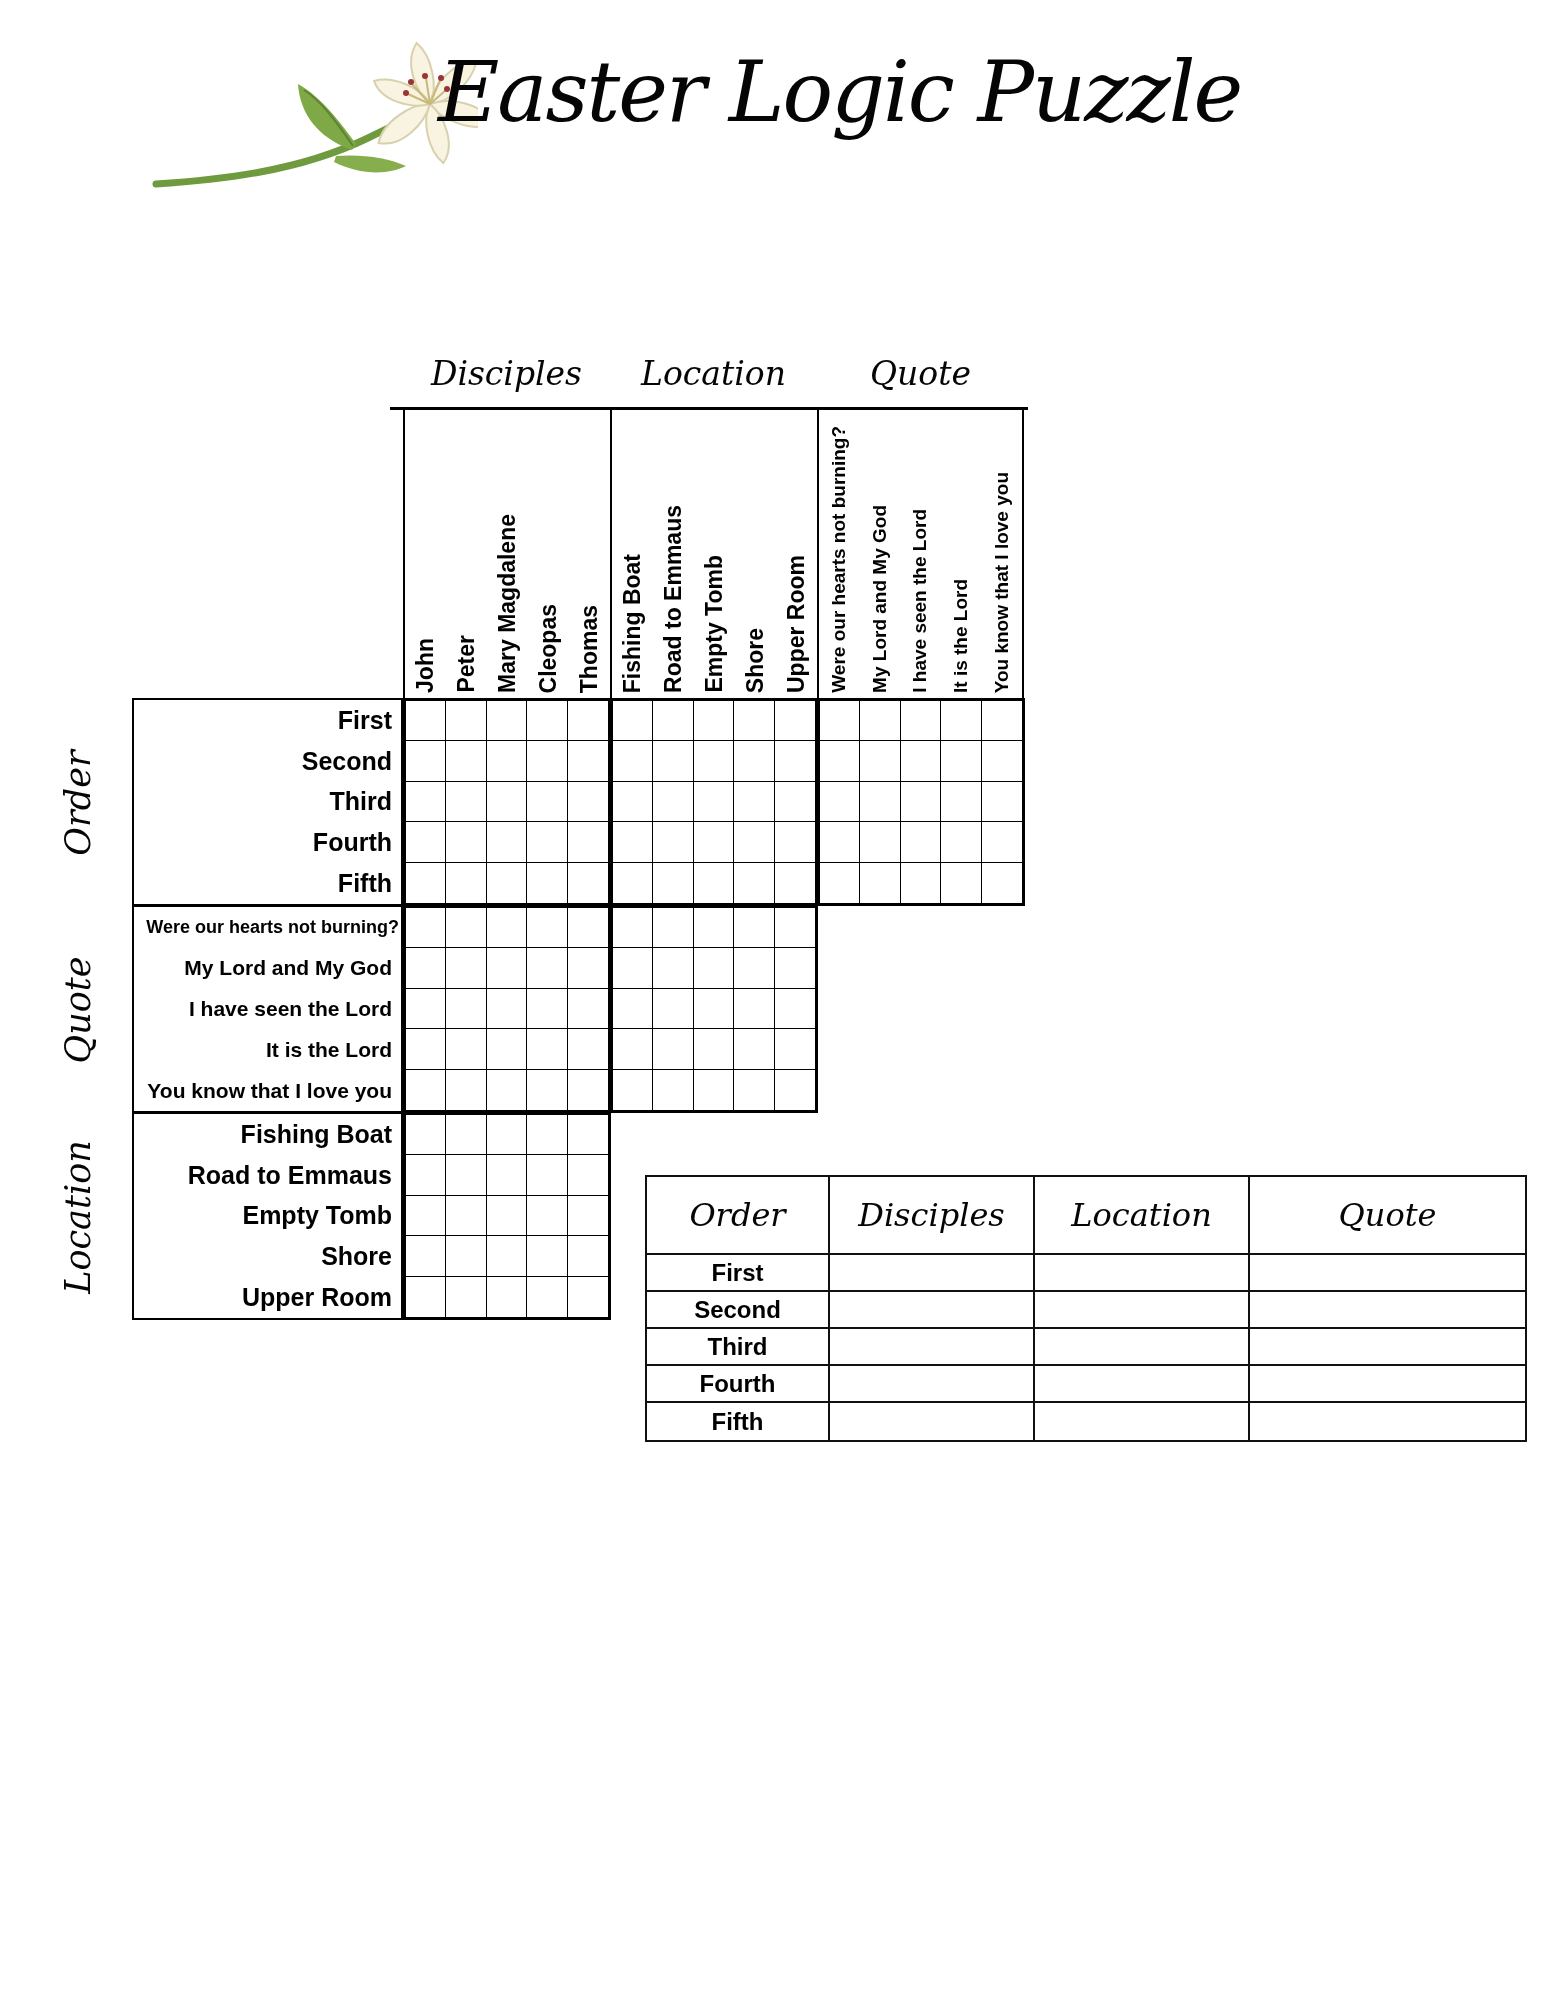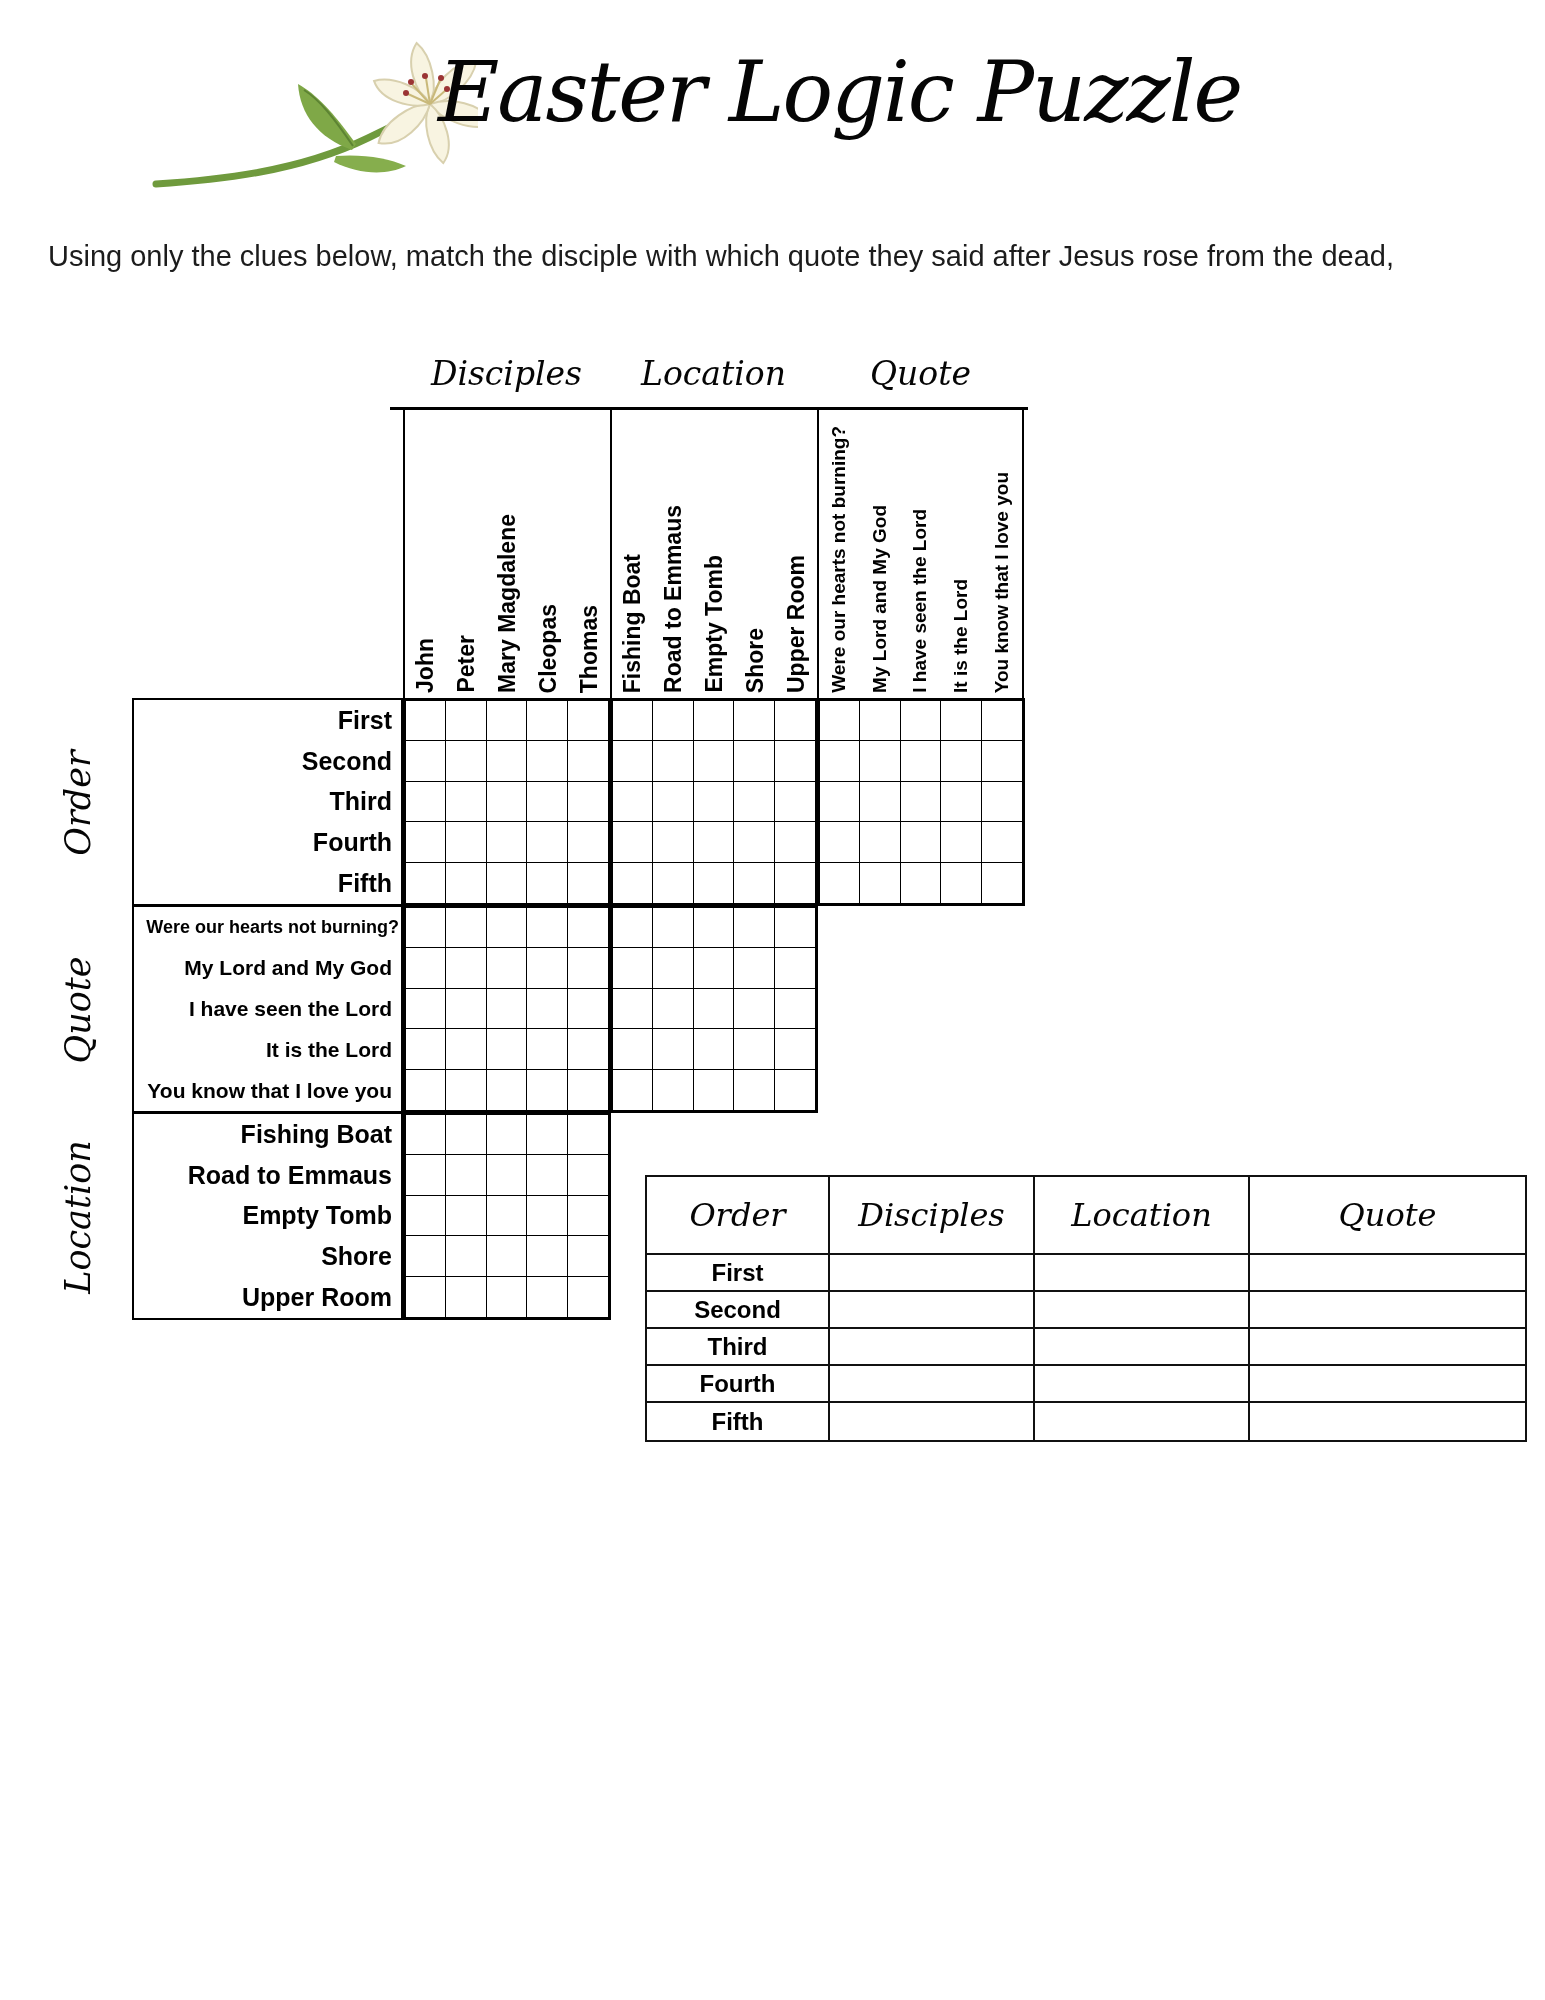--- a/index.html
+++ b/index.html
@@ -100,21 +100,20 @@
           <circle cx="-5" cy="-28" r="3"></circle>
           <circle cx="11" cy="-26" r="3"></circle>
         <circle cx="-24" cy="-11" r="3"></circle>
           <circle cx="17" cy="-15" r="3"></circle>
       </g>
     </g>
   </svg>
   <h1 class="title">Easter Logic Puzzle</h1>
 
   <div class="instructions">
-    <div>Using only the clues below, match the disciple with which quote they said after Jesus rose from the dead,</div>
   </div>
 
   <div class="cat-label script" style="left:383px">Disciples</div>
   <div class="cat-label script" style="left:590px">Location</div>
   <div class="cat-label script" style="left:797px">Quote</div>
   <div class="cat-rule"></div>
 
   <div class="colgroup" style="left:383px" id="cols-0">
       <div class="colcell">
         <span>John</span>

